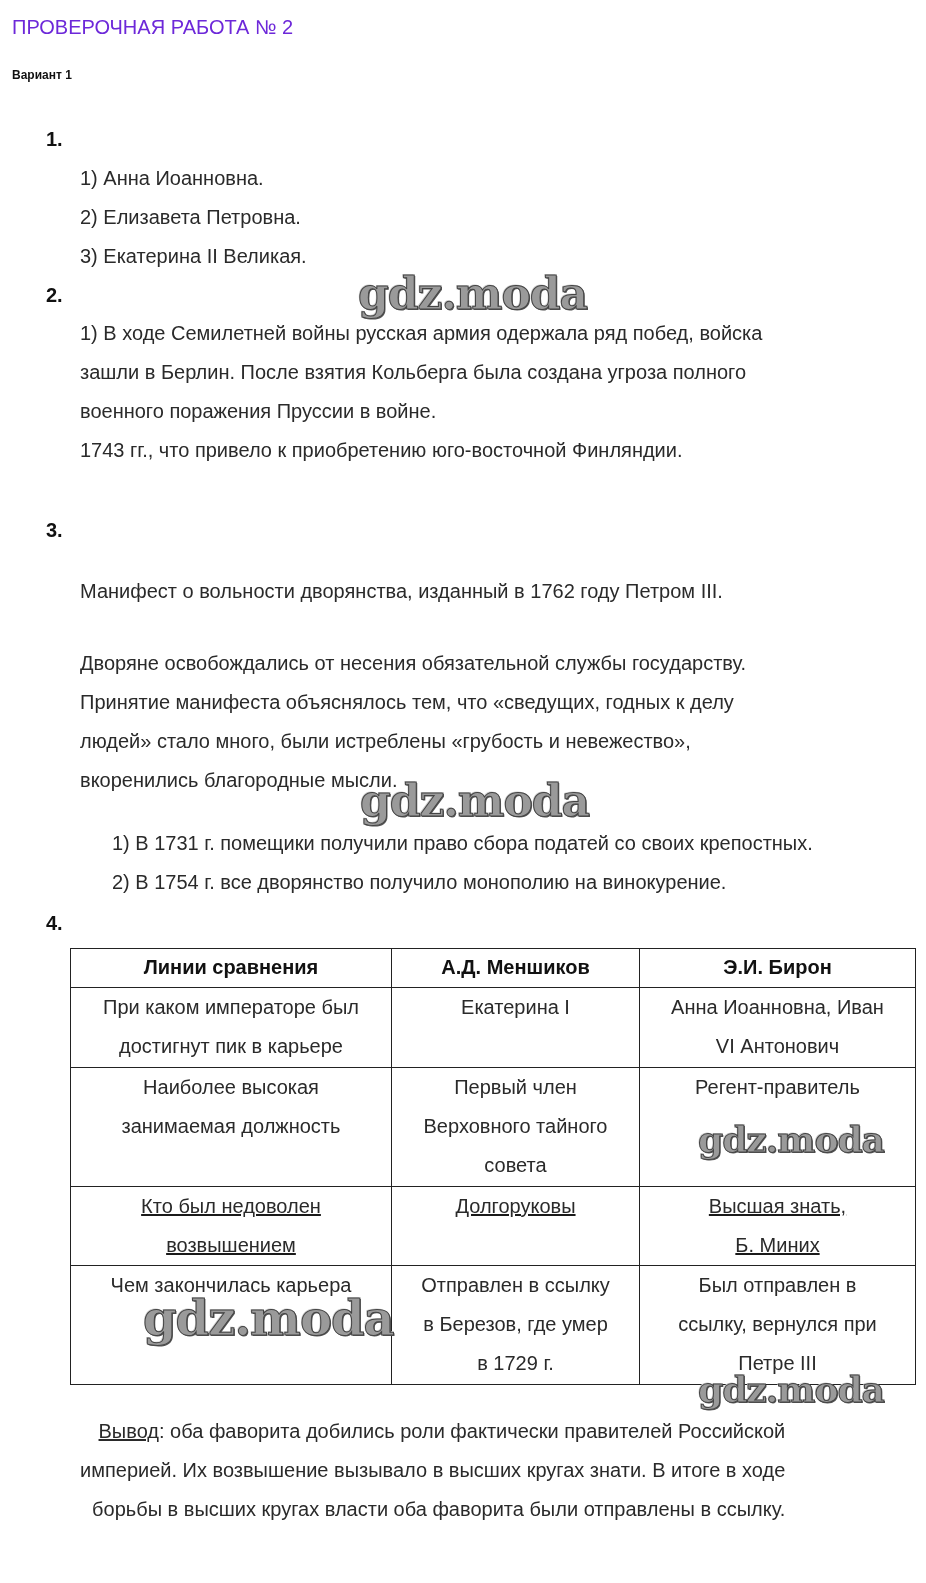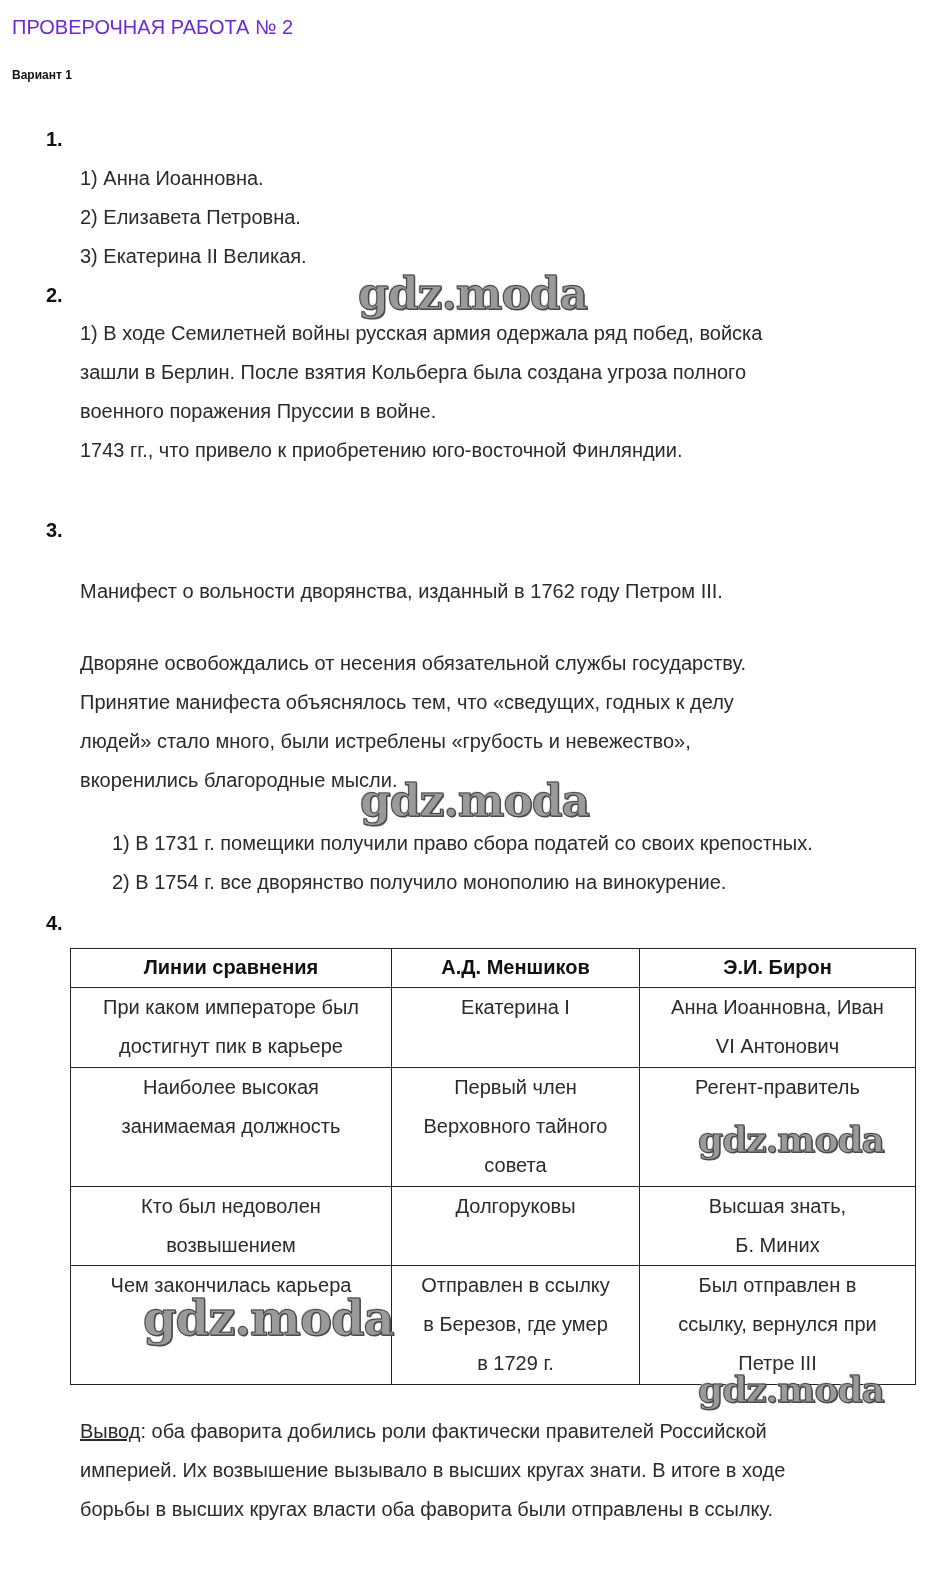--- a/index.html
+++ b/index.html
@@ -95,21 +95,21 @@
         </td>
     <td>
           <div>Первый член</div>
           <div>Верховного тайного</div>
           <div>совета</div>
         </td>
     <td>
           <div>Регент-правитель</div>
         </td>
   </tr>
-  <tr style="height:78px;">
+  <tr style="height:78px;text-decoration:underline;">
     <td>
           <div>Кто был недоволен</div>
           <div>возвышением</div>
         </td>
     <td>
           <div>Долгоруковы</div>
         </td>
     <td>
           <div>Высшая знать,</div>
           <div>Б. Миних</div>
@@ -130,17 +130,17 @@
           <div>Петре III</div>
         </td>
   </tr>
 </tbody>
   </table>
 
 <div class="wm" style="left:698px; top:1118px; font-size:36px;">gdz.moda</div>
 <div class="wm" style="left:143px; top:1290px; font-size:48px;">gdz.moda</div>
 <div class="wm" style="left:698px; top:1368px; font-size:36px;">gdz.moda</div>
 
-<div class="block txt" style="top:1412px;">
+<div class="block txt" style="top:1412px;text-align:right;">
   <span class="line"><span class="u">Вывод</span><span>: оба фаворита добились роли фактически правителей Российской</span></span>
   <span class="line">империей. Их возвышение вызывало в высших кругах знати. В итоге в ходе</span>
   <span class="line">борьбы в высших кругах власти оба фаворита были отправлены в ссылку.</span>
 </div>
 
 </body></html>

